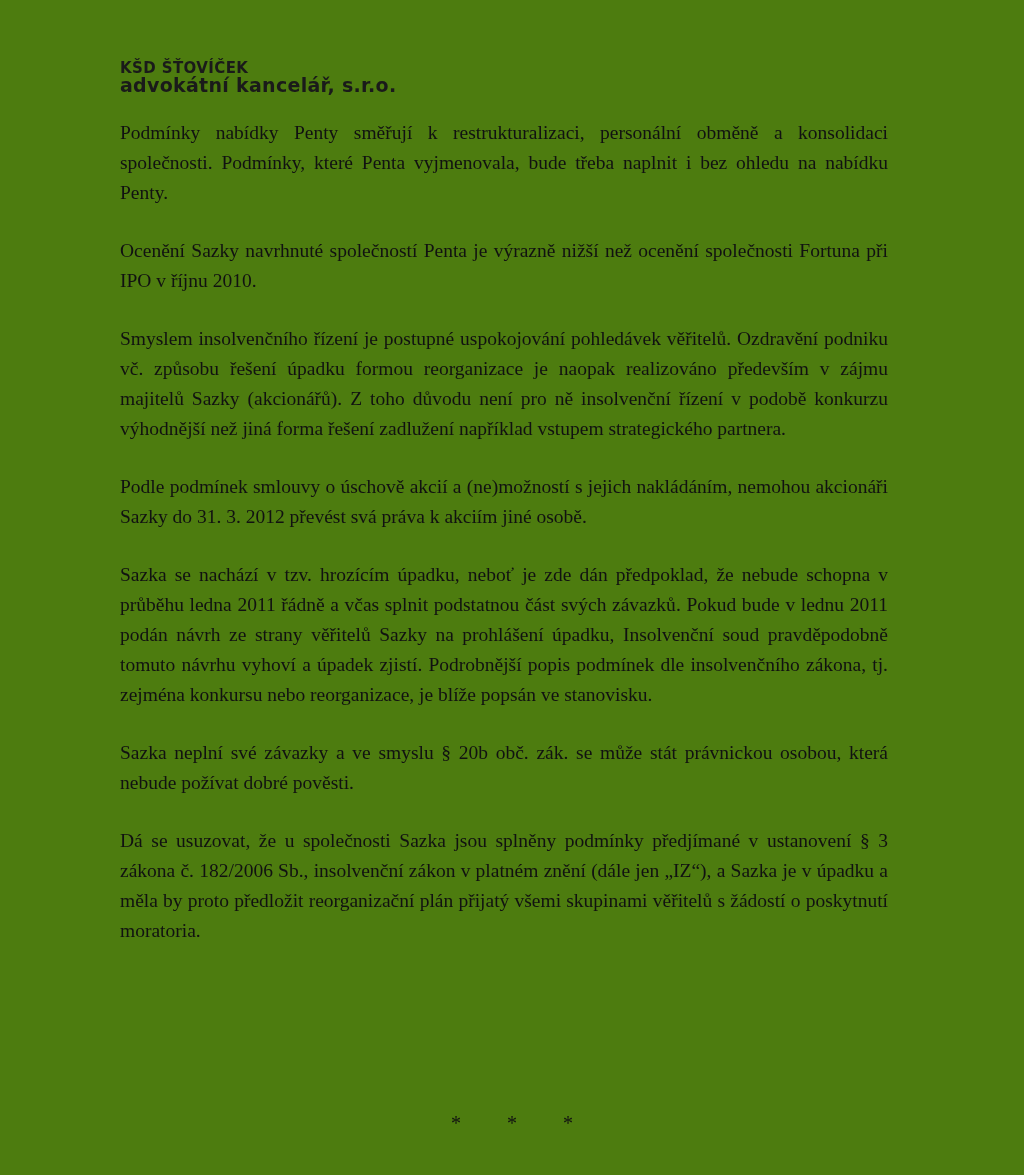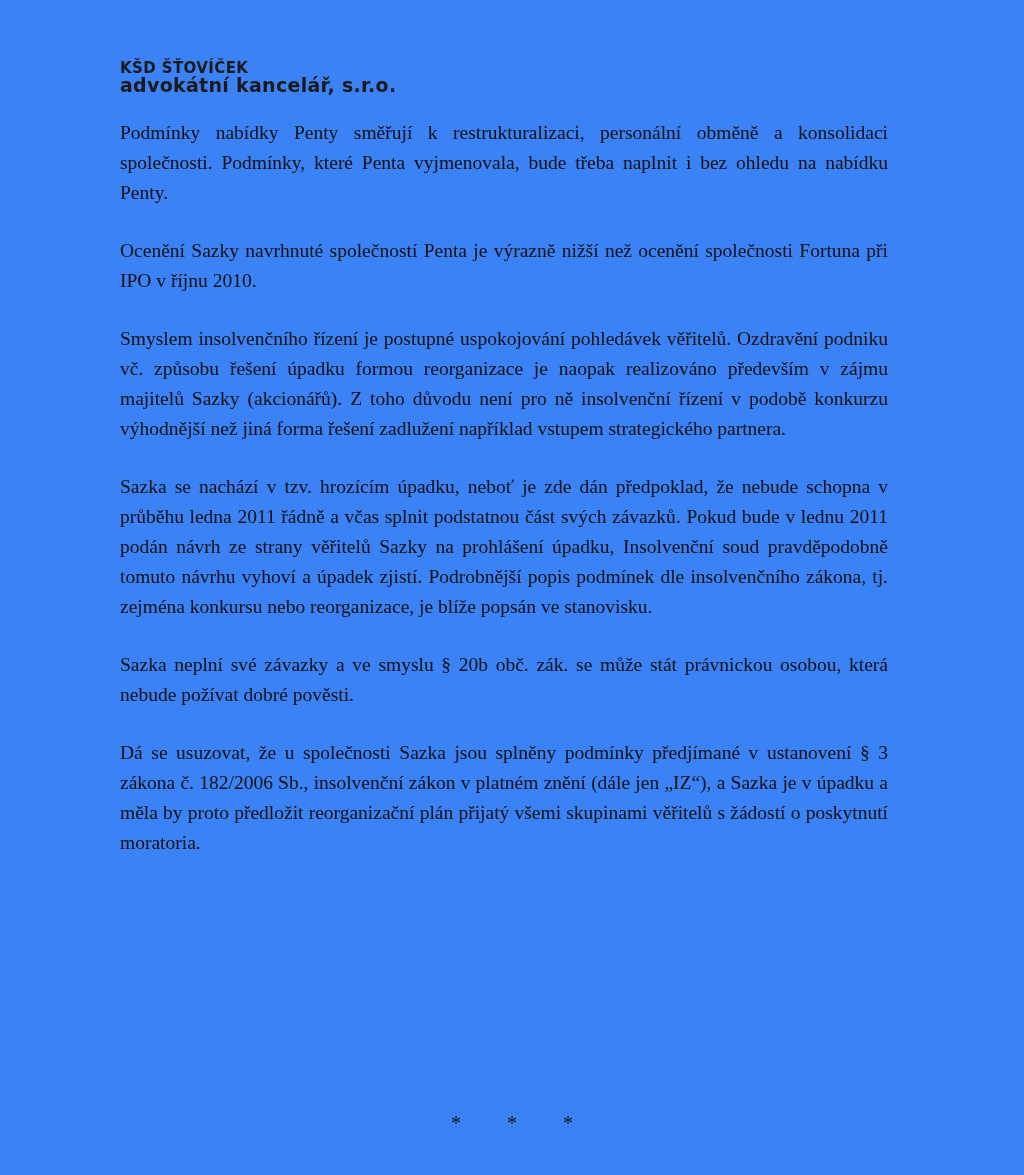--- a/index.html
+++ b/index.html
@@ -4,21 +4,21 @@
 <style>
   html, body {
     margin: 0;
     padding: 0;
     background: #ffffff;
   }
   .page {
     position: relative;
     width: 1024px;
     height: 1175px;
-    background: #3b82f6;
+    background: #4d7c0f;
     color: #111111;
     overflow: hidden;
   }
   .letterhead {
     position: absolute;
     left: 120px;
     top: 59px;
     font-family: "DejaVu Sans", "Liberation Sans", sans-serif;
     font-weight: bold;
     color: #1a1a1a;
@@ -75,20 +75,21 @@
   </header>
 
   <main class="body-text">
 
     <p><span>Podmínky nabídky Penty směřují k restrukturalizaci, personální obměně a konsolidaci společnosti.  Podmínky, které Penta vyjmenovala, bude třeba naplnit i bez ohledu na nabídku Penty.</span></p>
 
     <p><span>Ocenění Sazky navrhnuté společností Penta je výrazně nižší než ocenění společnosti Fortuna při IPO v říjnu 2010.</span></p>
 
     <p><span>Smyslem insolvenčního řízení je postupné uspokojování pohledávek věřitelů. Ozdravění podniku vč. způsobu řešení úpadku formou reorganizace je naopak realizováno především v zájmu majitelů Sazky (akcionářů). Z toho důvodu není pro ně insolvenční řízení v podobě konkurzu výhodnější než jiná forma řešení zadlužení například vstupem strategického partnera.</span></p>
 
+    <p><span>Podle podmínek smlouvy o úschově akcií a (ne)možností s jejich nakládáním, nemohou akcionáři Sazky do 31. 3. 2012 převést svá práva k akciím jiné osobě.</span></p>
 
     <p><span class="u">Sazka se nachází v tzv. hrozícím úpadku, neboť je zde dán předpoklad, že nebude schopna v průběhu ledna 2011 řádně a včas splnit podstatnou část svých závazků</span><span>. Pokud bude v lednu 2011 podán návrh ze strany věřitelů Sazky na prohlášení úpadku, Insolvenční soud pravděpodobně tomuto návrhu vyhoví a úpadek zjistí. Podrobnější popis podmínek dle insolvenčního zákona, tj. zejména konkursu nebo reorganizace, je blíže popsán ve stanovisku.</span></p>
 
     <p><span>Sazka neplní své závazky a ve smyslu § 20b obč. zák. se může stát právnickou osobou, která nebude požívat dobré pověsti.</span></p>
 
     <p><span>Dá se usuzovat, že u společnosti Sazka jsou splněny podmínky předjímané v ustanovení § 3 zákona č. 182/2006 Sb., insolvenční zákon v platném znění (dále jen „IZ“), a Sazka je v úpadku a měla by proto </span><span class="u">předložit reorganizační plán přijatý všemi skupinami věřitelů s žádostí o poskytnutí moratoria</span><span>.</span></p>
 
 
   </main>
 

